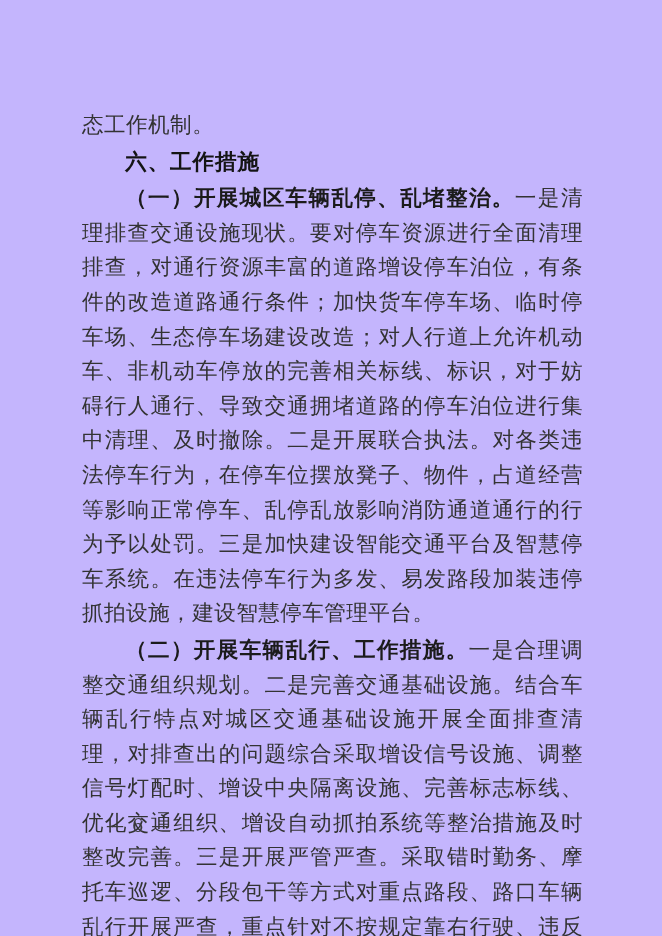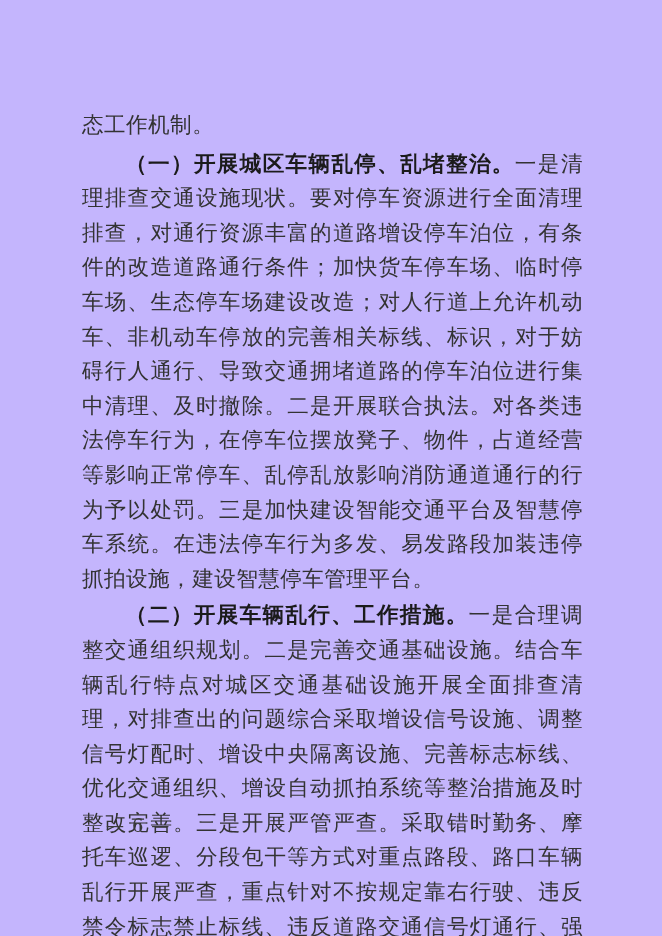--- a/index.html
+++ b/index.html
@@ -90,20 +90,21 @@
 <body>
 
 <div class="page">
 
   <div class="content">
 
     <p class="para body-text">态工作机制。</p>
 
     <div class="gap-sm"></div>
 
+    <h2 class="section-heading">六、工作措施</h2>
 
     <div class="gap-sm"></div>
 
     <p class="para body-text indent">
       <span class="runin">（一）开展城区车辆乱停、乱堵整治。</span><span>一是清理排查交通设施现状。要对停车资源进行全面清理排查，对通行资源丰富的道路增设停车泊位，有条件的改造道路通行条件；加快货车停车场、临时停车场、生态停车场建设改造；对人行道上允许机动车、非机动车停放的完善相关标线、标识，对于妨碍行人通行、导致交通拥堵道路的停车泊位进行集中清理、及时撤除。二是开展联合执法。对各类违法停车行为，在停车位摆放凳子、物件，占道经营等影响正常停车、乱停乱放影响消防通道通行的行为予以处罚。三是加快建设智能交通平台及智慧停车系统。在违法停车行为多发、易发路段加装违停抓拍设施，建设智慧停车管理平台。</span>
     </p>
 
     <div class="gap-sm"></div>
 
     <p class="para body-text indent">

